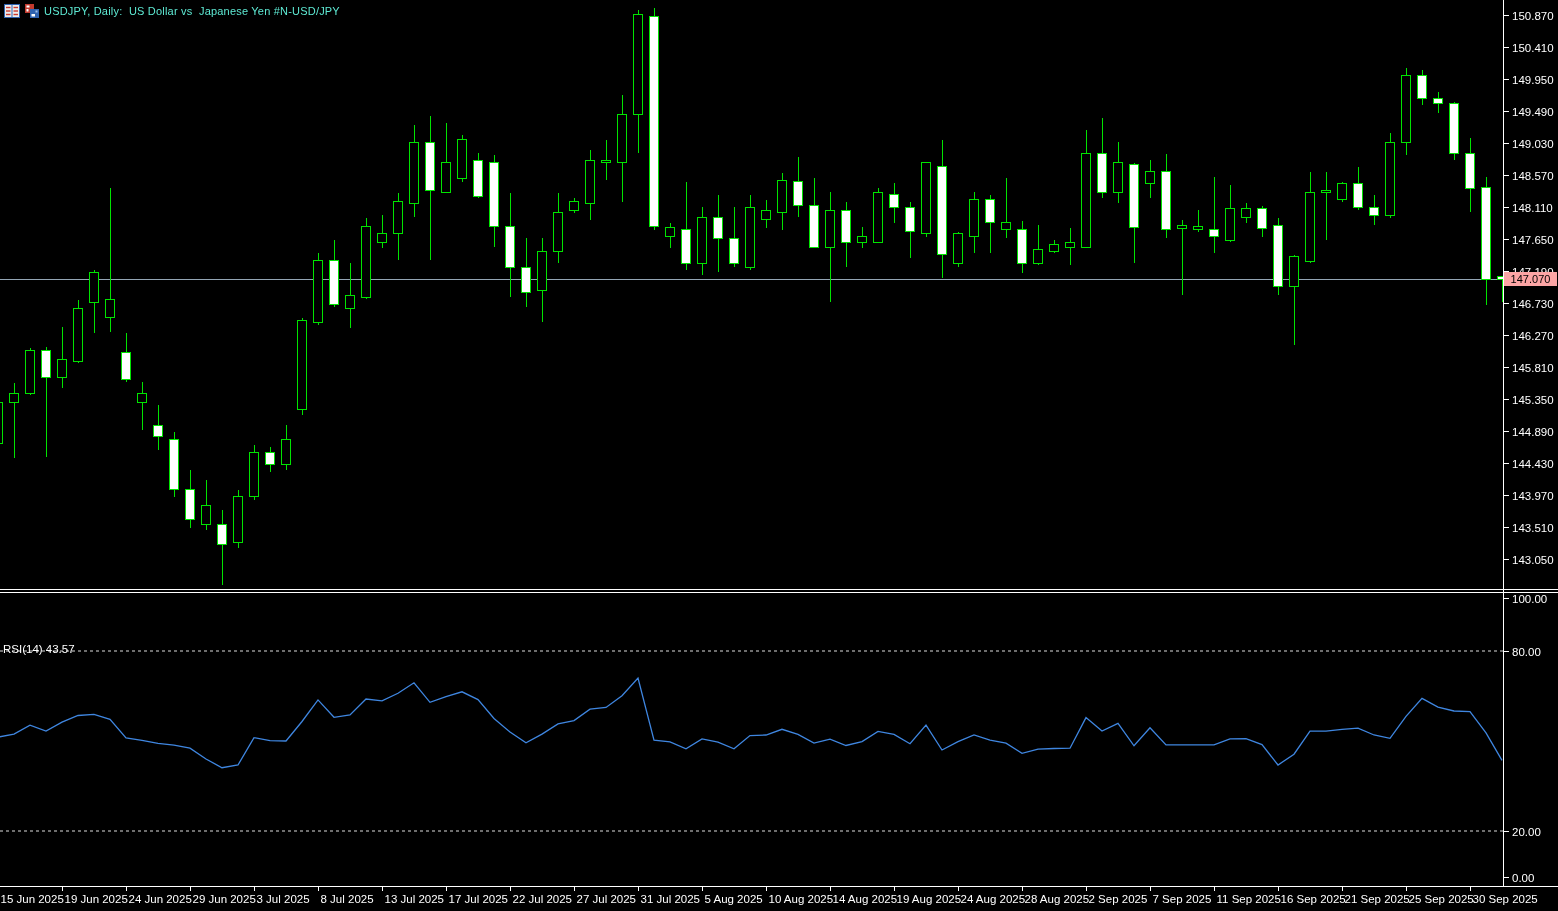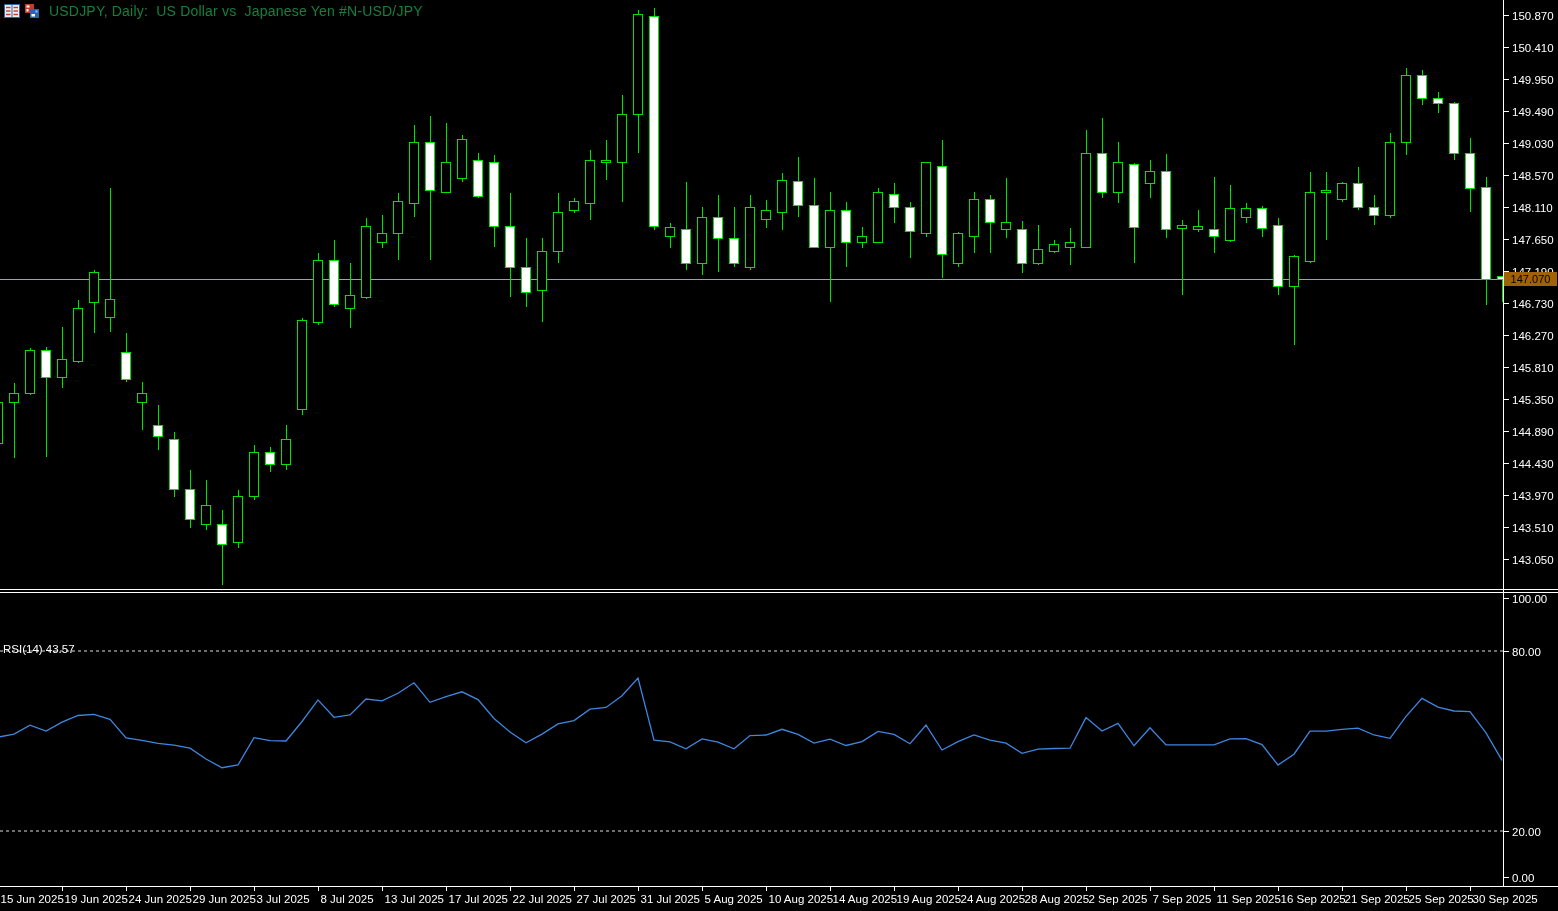--- a/index.html
+++ b/index.html
@@ -1,23 +1,23 @@
 <!DOCTYPE html>
 <html><head>
 <meta charset="utf-8">
 <style>
   html,body{margin:0;padding:0;background:#000;}
   .screen{position:relative;width:1558px;height:911px;background:#000;overflow:hidden;
           font-family:"Liberation Sans",sans-serif;}
   #plot{position:absolute;left:0;top:0;}
   .titlebar{position:absolute;left:4px;top:3px;display:flex;align-items:center;gap:4px;z-index:5;}
-  .titlebar .ttl{color:#15803d;font-size:14px;margin-left:5px;letter-spacing:0.2px;white-space:pre;}
+  .titlebar .ttl{color:#5eead4;font-size:11px;letter-spacing:0.2px;white-space:pre;}
   .icon{width:16px;height:16px;display:inline-block;}
   .rsi-head{position:absolute;left:3px;top:595px;color:#fff;font-size:11.5px;z-index:5;margin-top:48px;}
-  .bid-label{position:absolute;left:1504px;top:272px;width:53px;height:14px;background:#a16207;
+  .bid-label{position:absolute;left:1504px;top:272px;width:53px;height:14px;background:#fca5a5;
              color:#000;font-size:11px;line-height:14px;text-align:center;z-index:6;}
 </style>
 </head>
 <body>
 
 <div class="screen">
 
   <svg id="plot" width="1558" height="911">
     <defs>
       <clipPath id="plotclip">

